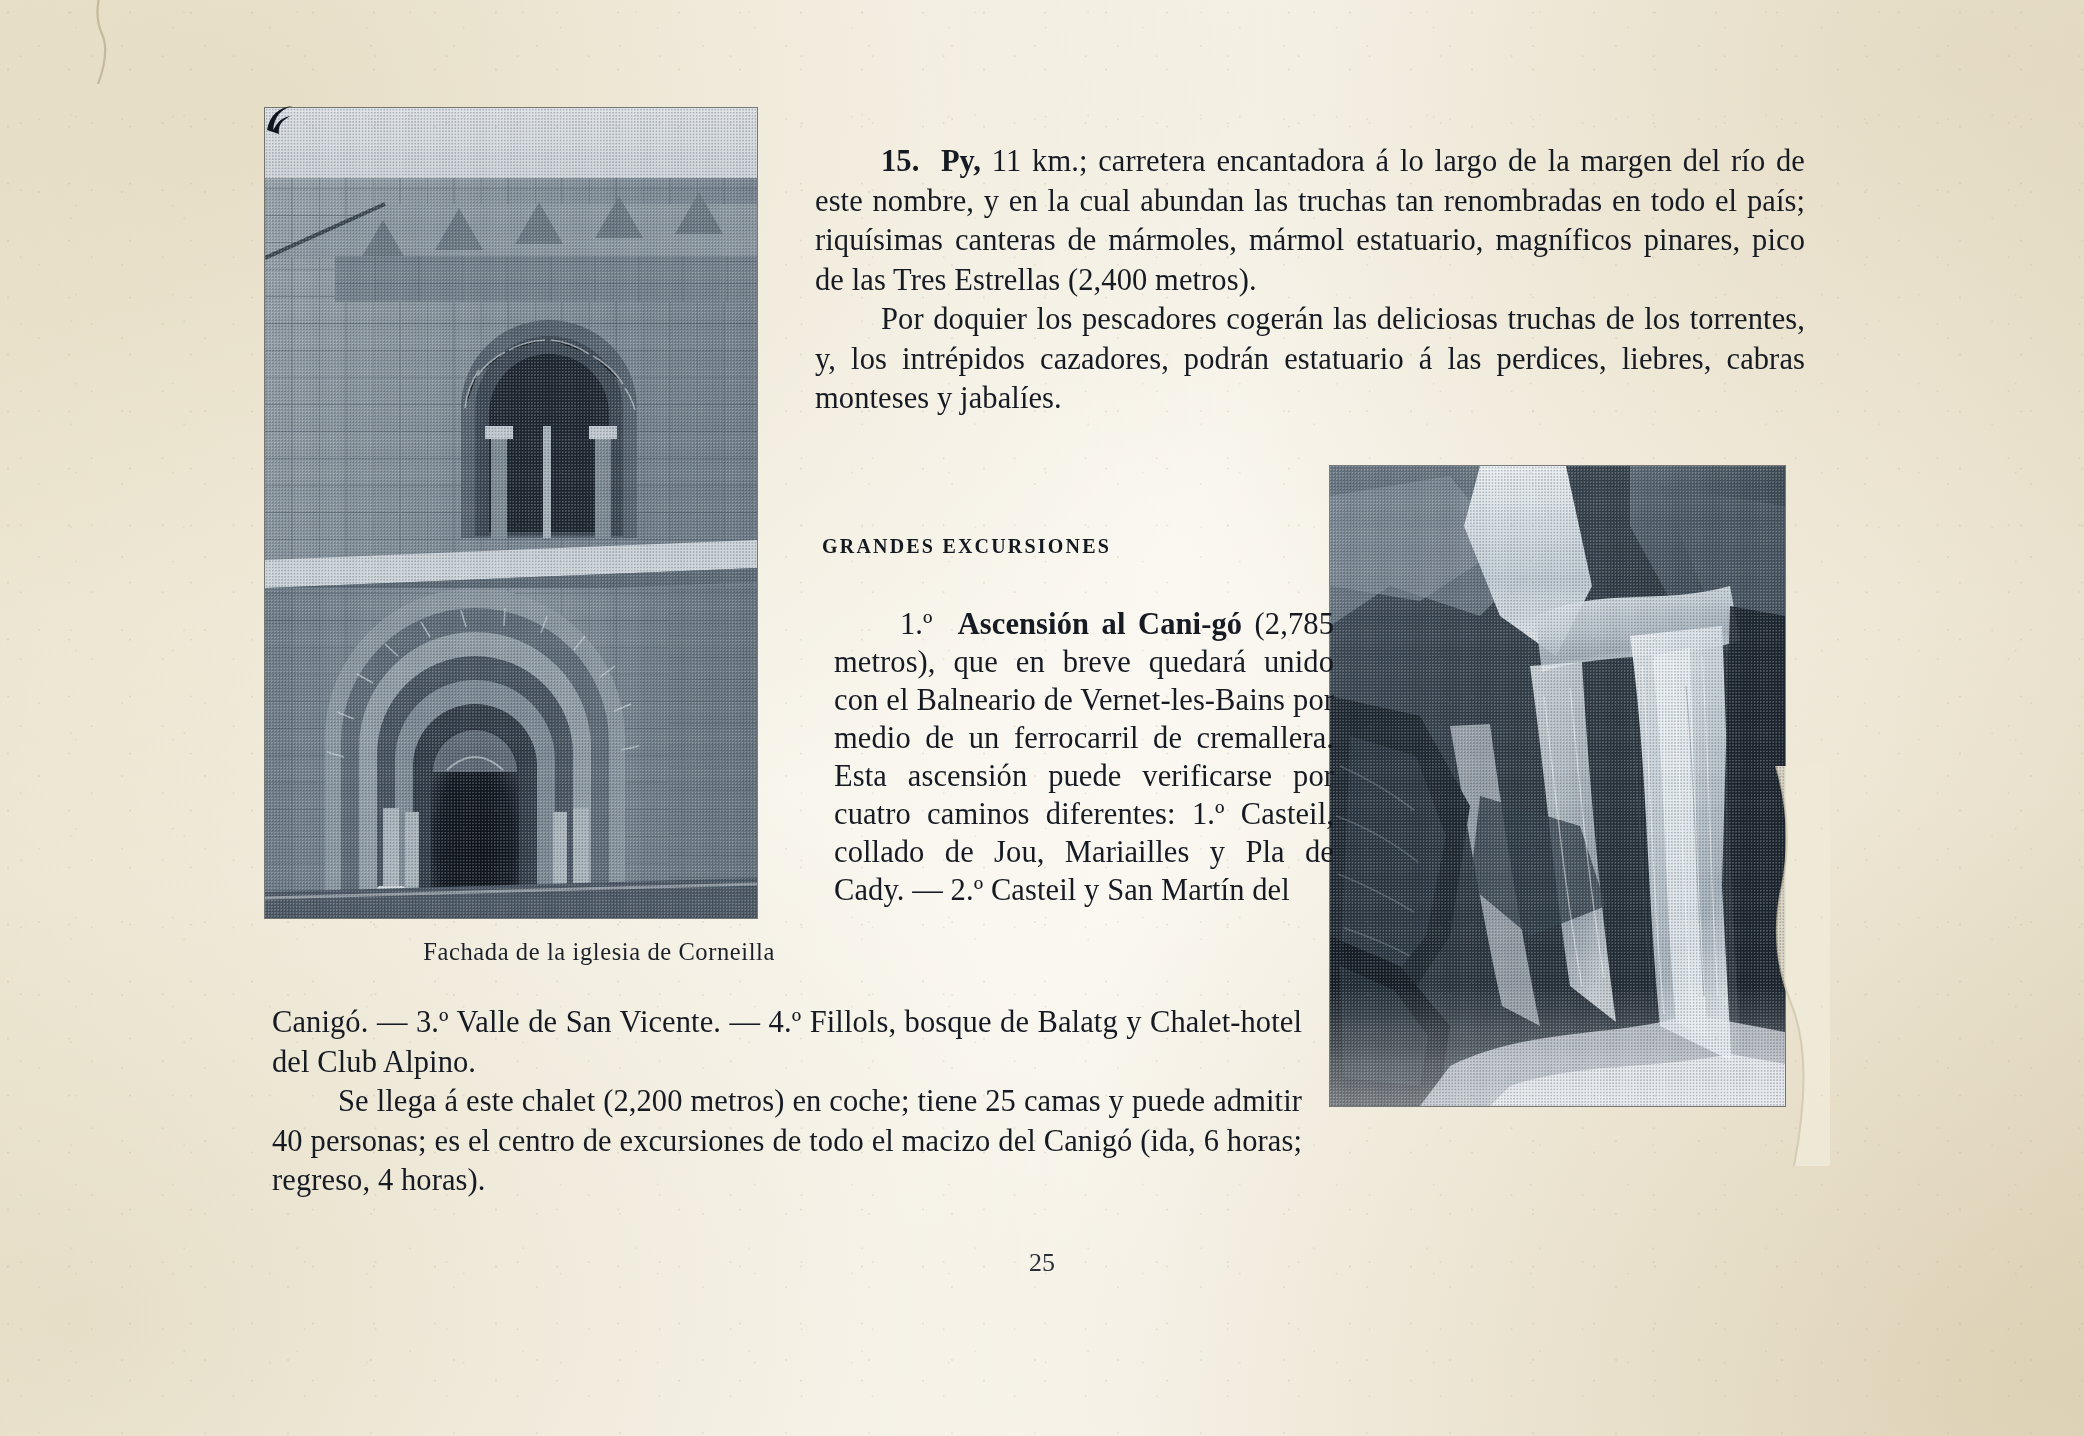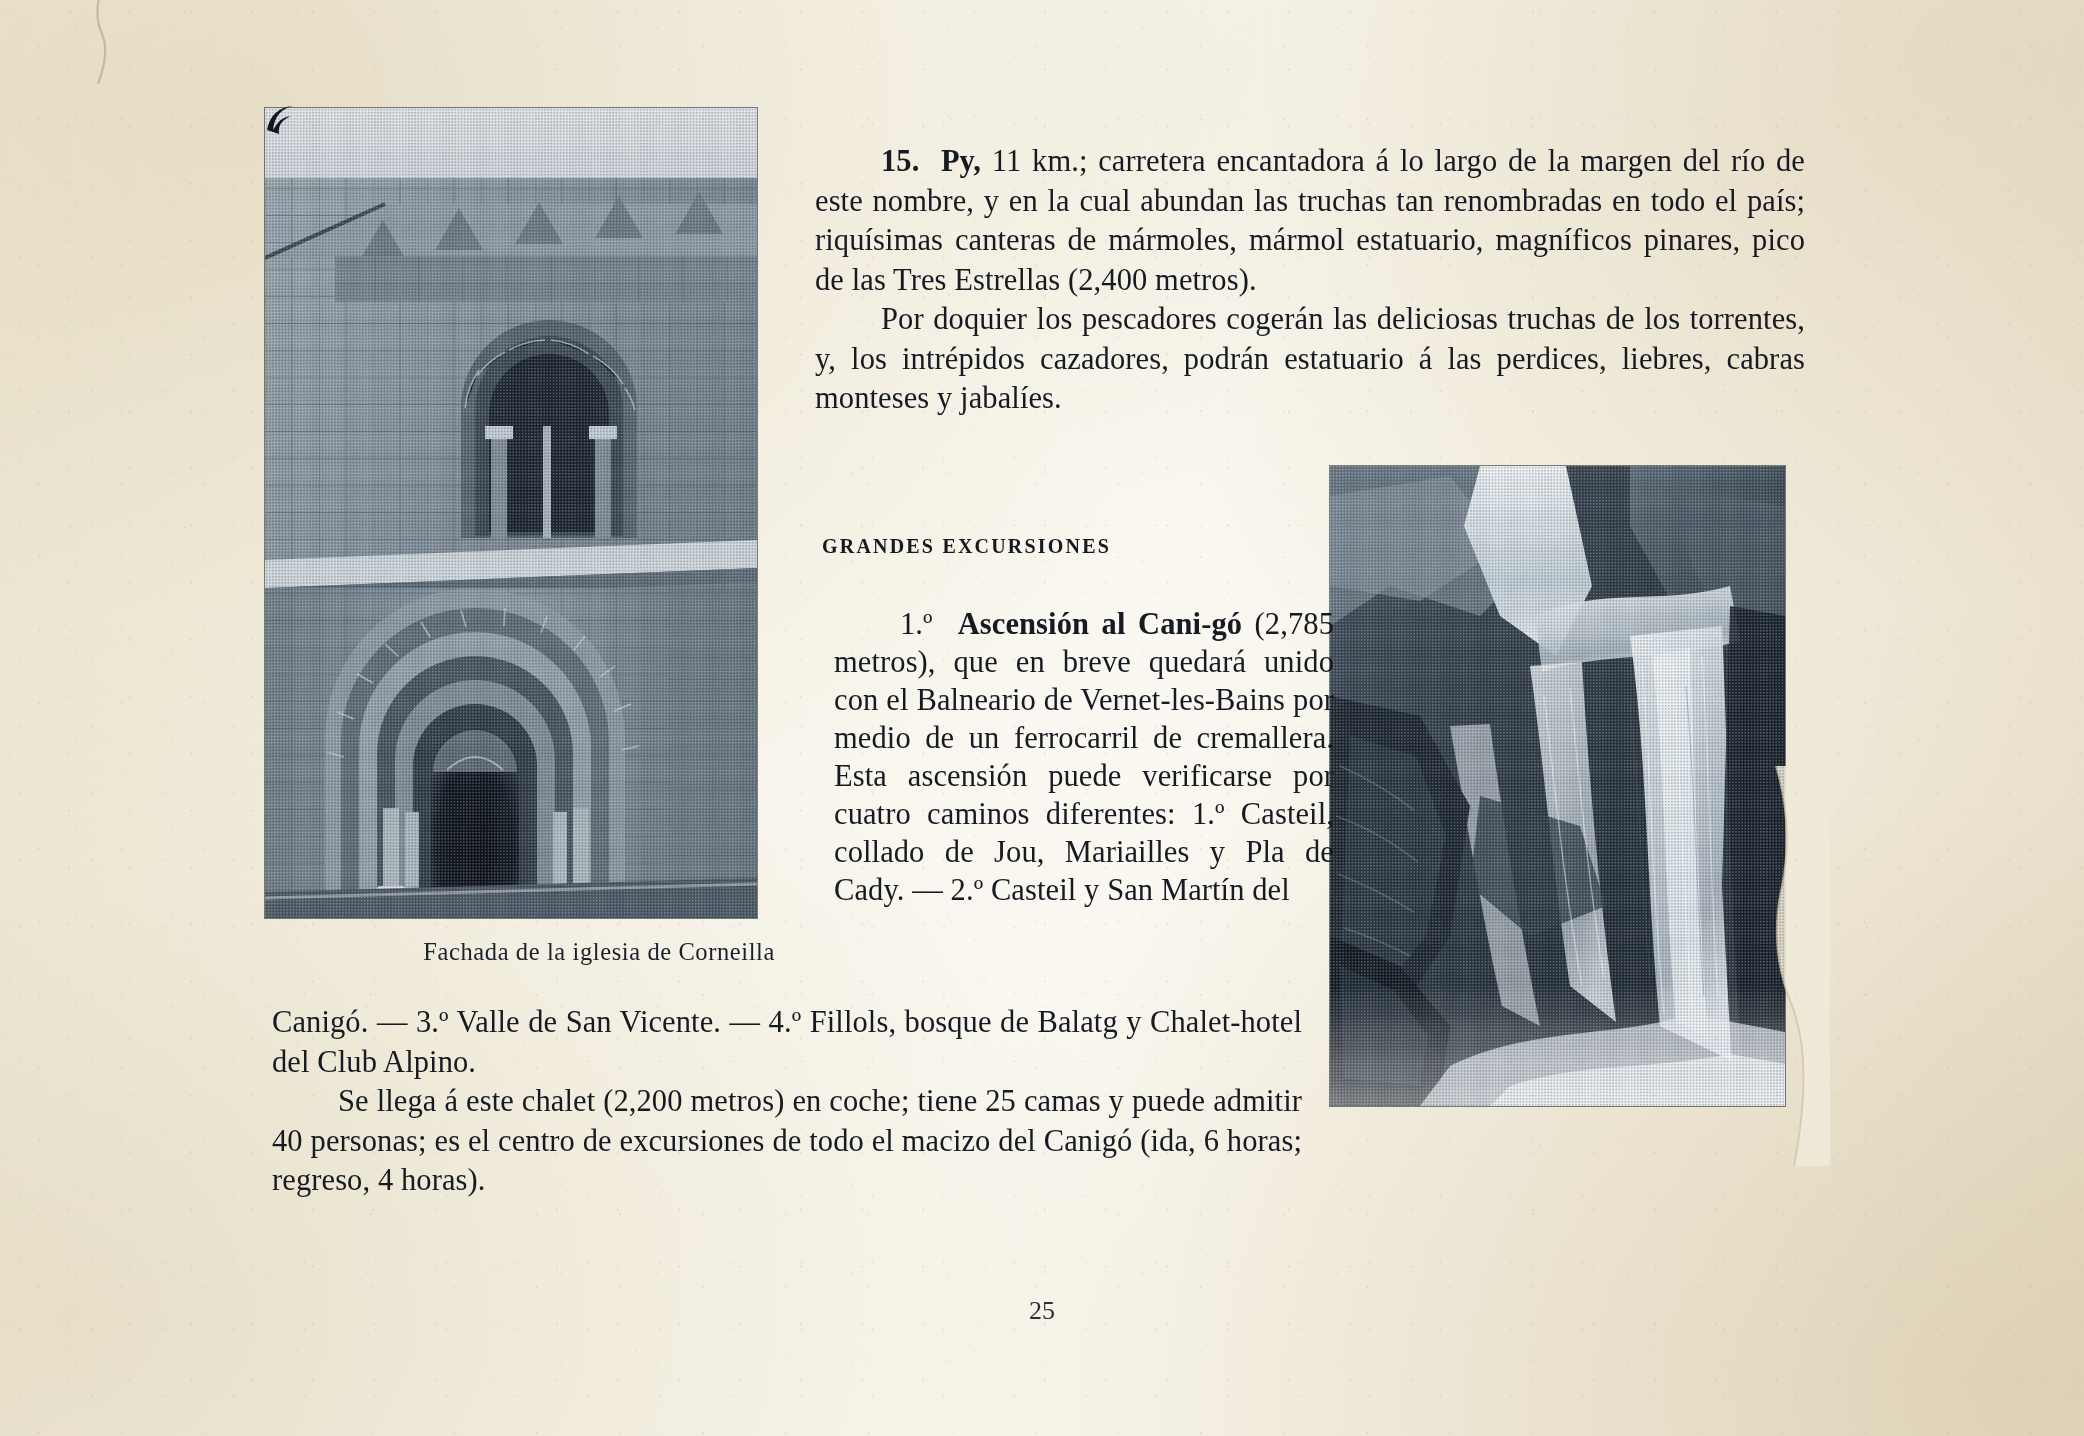--- a/index.html
+++ b/index.html
@@ -162,21 +162,20 @@
     width: 400px;
   }
   #folio {
     position: absolute;
     left: 0;
     top: 1248px;
     width: 2084px;
     text-align: center;
     font-size: 26px;
     color: #2a2f38;
-    margin-top: 48px;
   }
   
   .torn {
     position: absolute;
     pointer-events: none;
   }
 </style>
 </head>
 <body>
 

